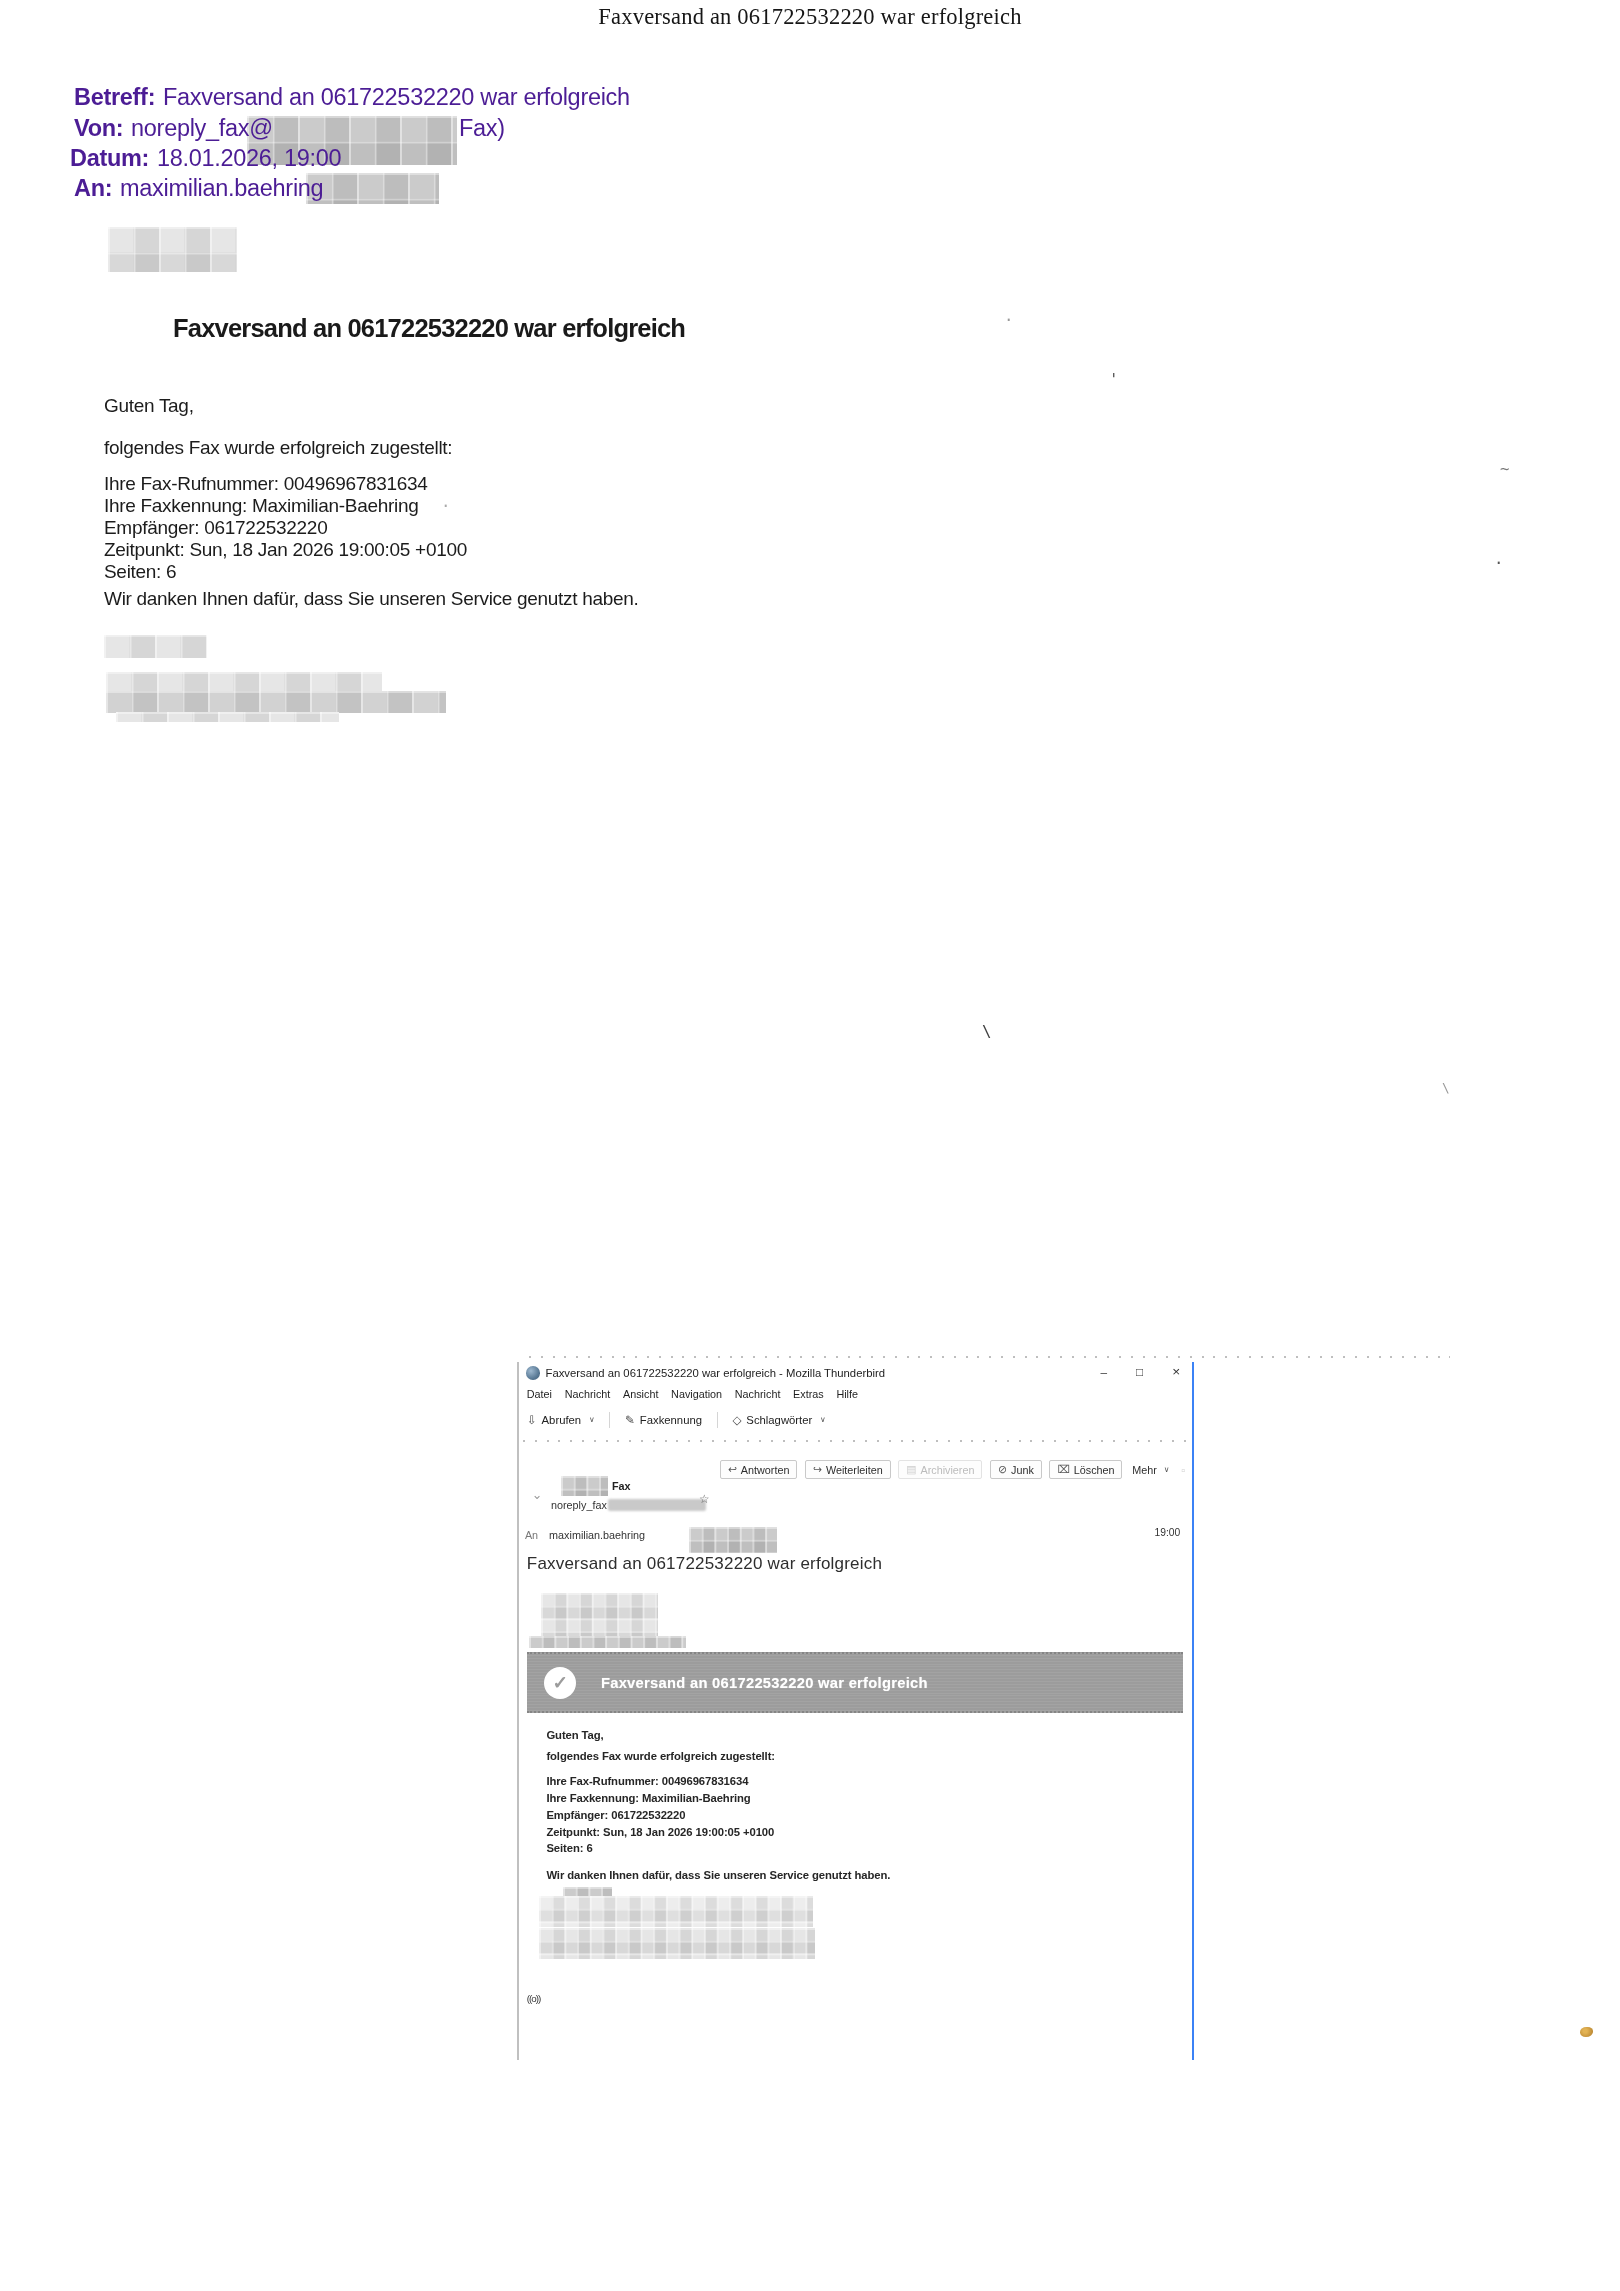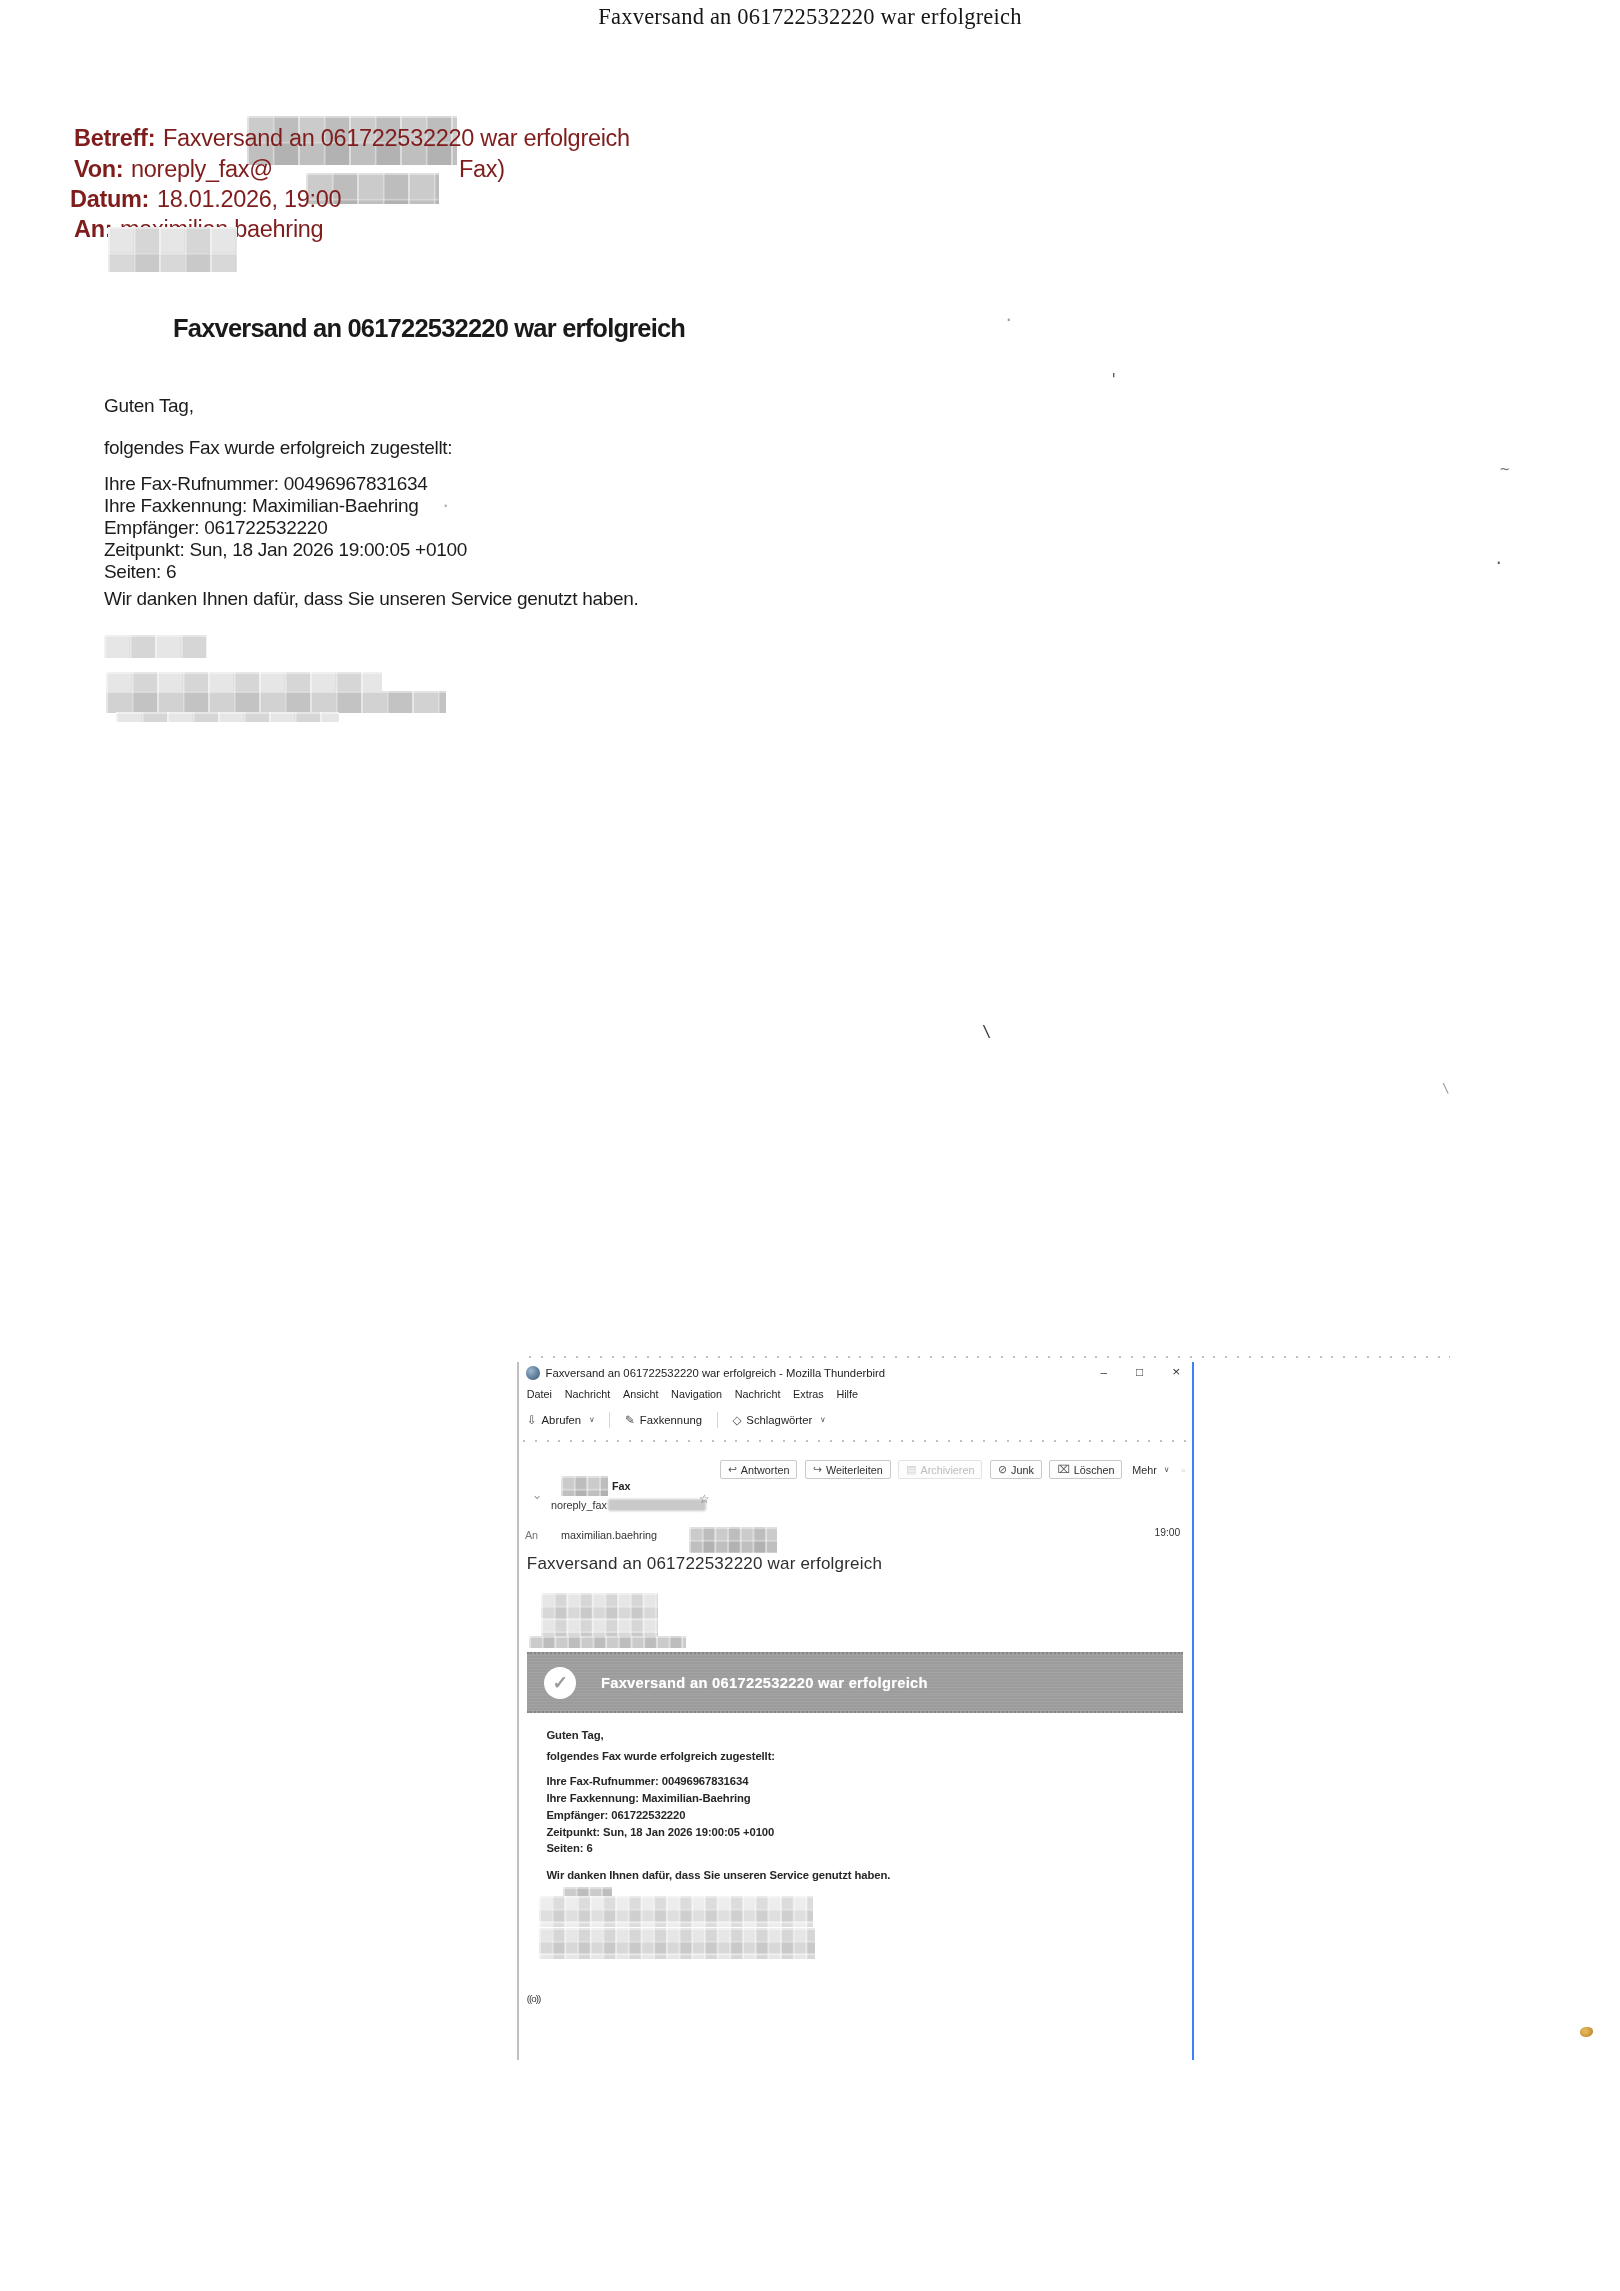--- a/index.html
+++ b/index.html
@@ -13,23 +13,22 @@
   }
   .abs{position:absolute;}
 
   
   .page-header{
     left:0;right:0;top:3.9px;text-align:center;
     font-family:"Liberation Serif", serif;
     font-size:22.5px;color:#161616;letter-spacing:0.2px;
   }
   .hdr-line{
-    font-size:23.5px;letter-spacing:-0.3px;color:#7f1d1d;font-weight:400;
+    font-size:23.5px;letter-spacing:-0.3px;color:#4c1d95;font-weight:400;
     white-space:nowrap;
-    margin-top:41px;
   }
   .hdr-line b{font-weight:700;margin-right:7.8px;}
   .print-heading{
     font-size:25.5px;font-weight:700;letter-spacing:-0.8px;color:#1a1a1a;
     white-space:nowrap;
   }
   .print-body{
     font-size:19px;font-weight:500;letter-spacing:-0.3px;color:#1c1c1c;
     white-space:nowrap;
   }
@@ -102,21 +101,21 @@
   .tb-btn.plain{border:none;background:transparent;padding:2px 2px;}
 
   .from-avatar{left:12.7px;top:125px;font-size:12.7px;color:#9a9a9a;}
   .from-name{left:93px;top:118px;font-size:10.8px;color:#222;font-weight:bold;}
   .from-email{left:32px;top:137px;font-size:10.8px;color:#333;display:flex;align-items:center;}
   .email-blur{
     display:inline-block;width:98px;height:11.8px;margin-left:1px;
     background:#c9c9c9;border-radius:2px;filter:blur(1.3px);
   }
   .from-star{left:180px;top:130px;font-size:11.8px;color:#666;}
-  .an-row{left:5.9px;top:167px;font-size:10.8px;color:#333;display:flex;gap:23px;align-items:flex-start;}
+  .an-row{left:5.9px;top:167px;font-size:10.8px;color:#333;display:flex;gap:11px;align-items:flex-start;}
   .an-label{color:#777;}
   .tb-time{right:11.8px;top:165px;font-size:10.3px;color:#333;}
   .tb-subject{left:7.8px;top:192px;font-size:17px;font-weight:400;color:#2e2e2e;letter-spacing:0.2px;white-space:nowrap;}
 
   .tb-banner{
     left:7.8px;top:290px;width:656px;height:57px;
     background:#9c9c9c;
     background-image:repeating-linear-gradient(0deg, rgba(255,255,255,.07) 0 1px, transparent 1px 2.9px);
     border-top:2px dotted #858585;
     border-bottom:2px dotted #858585;

